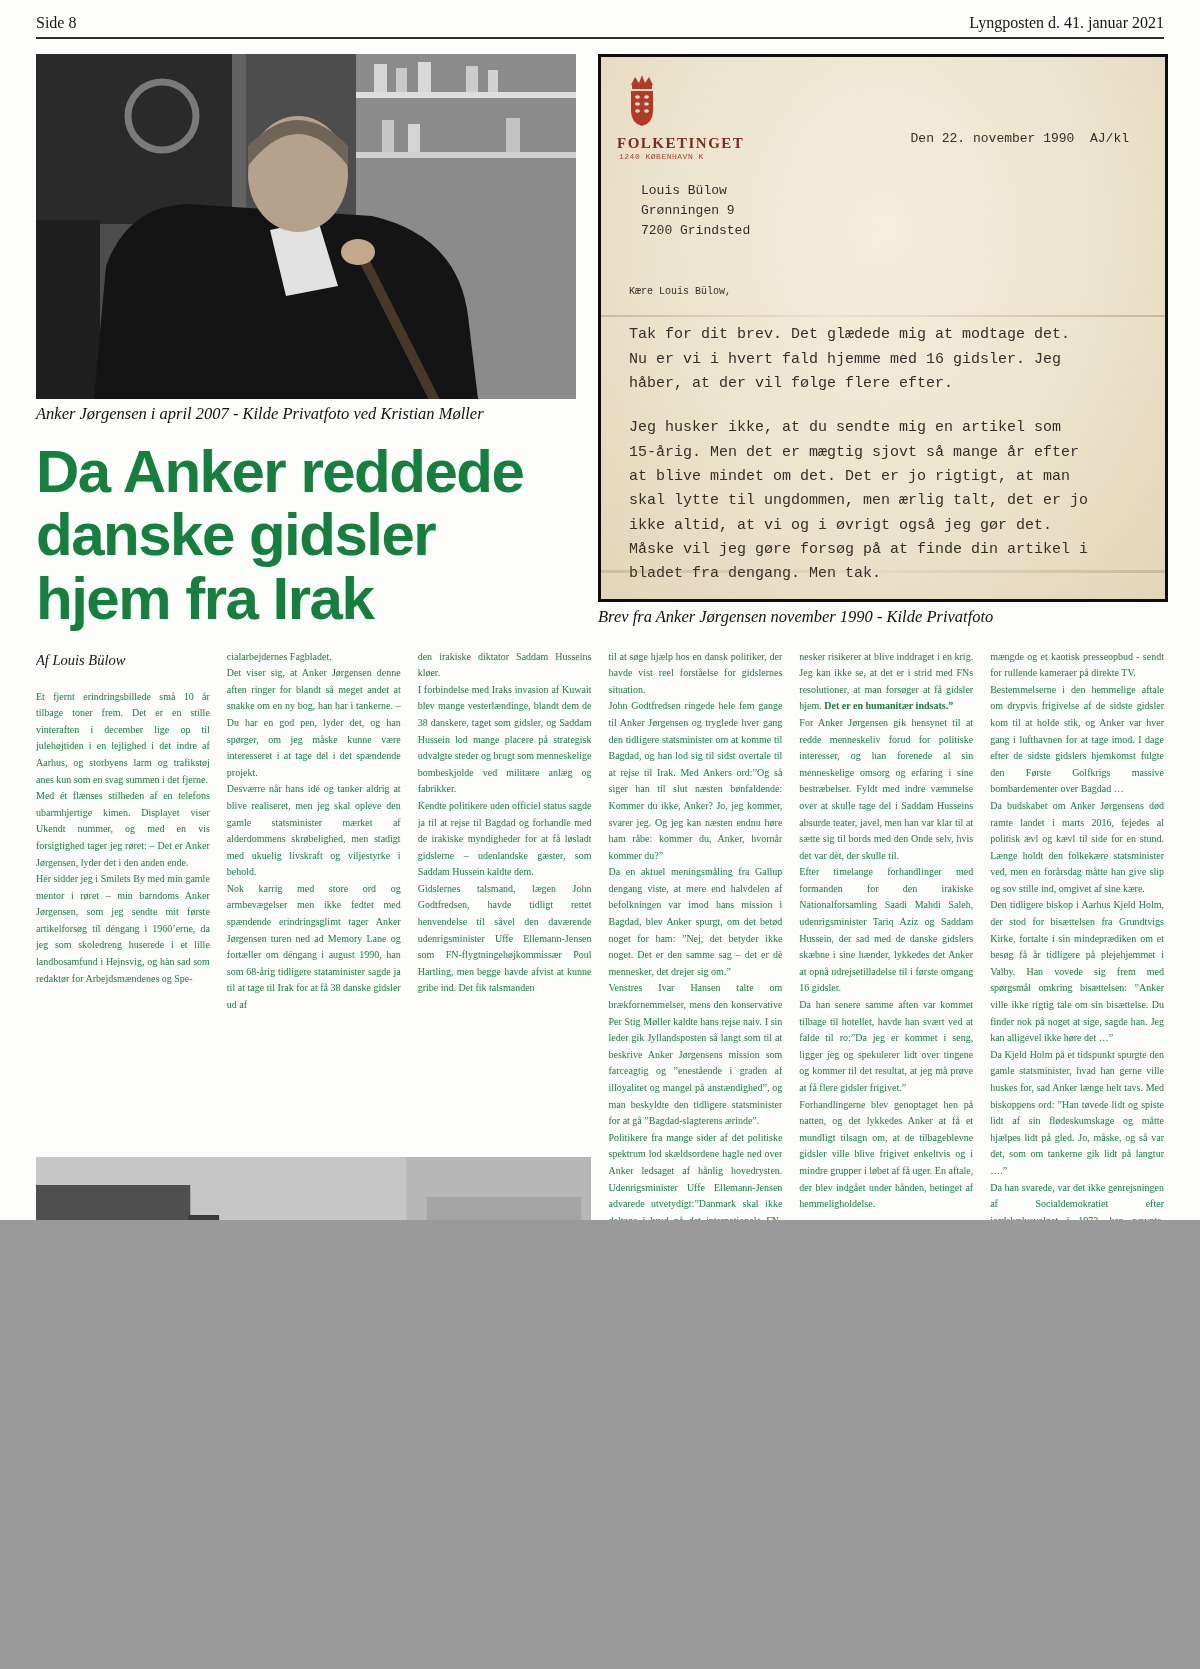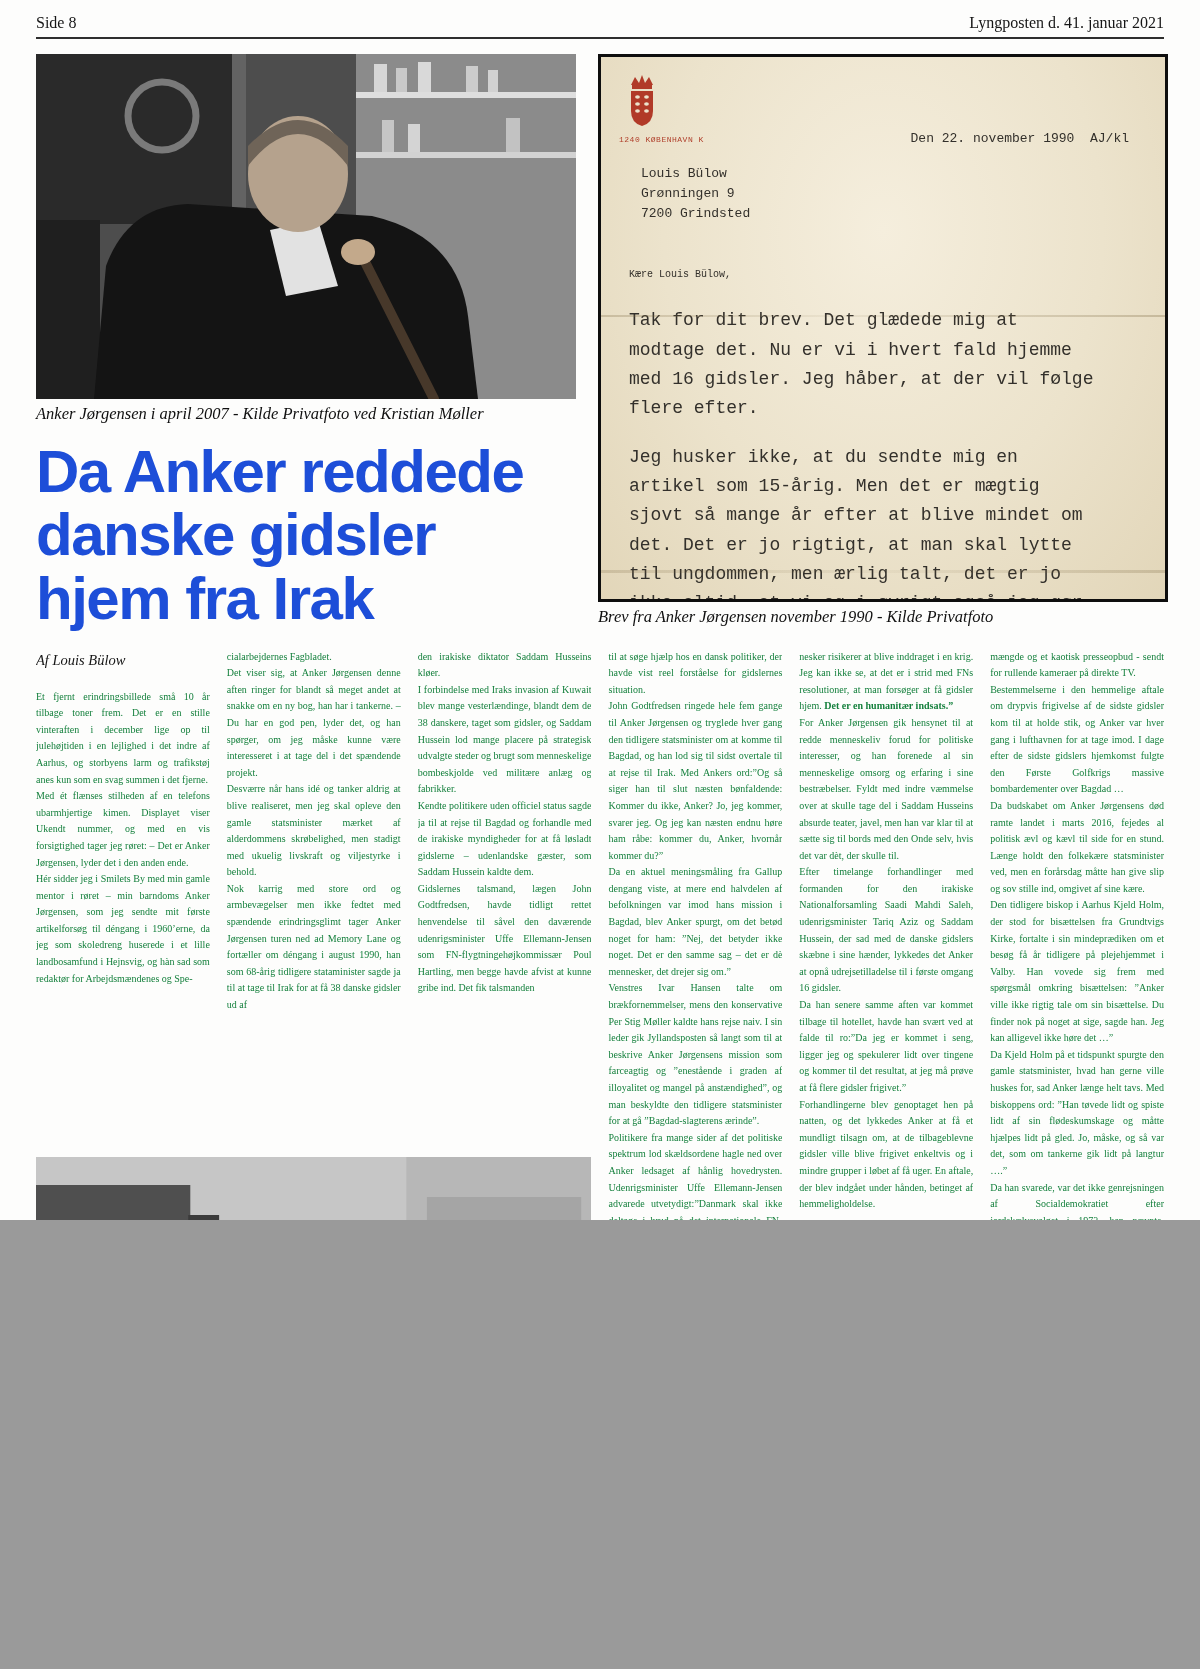--- a/index.html
+++ b/index.html
@@ -11,40 +11,40 @@
   }
   
   .topbar { display:flex; justify-content:space-between; align-items:flex-end;
     font-size:16px; padding-bottom:5px; border-bottom:2px solid #2e2e2e; }
   
   .top { display:grid; grid-template-columns:540px 1fr; column-gap:22px; margin-top:15px; }
   figure { margin:0; }
   .photo-top svg { display:block; width:100%; height:345px; }
   .caption { font-style:italic; font-size:16.5px; margin-top:5px; color:#101010; line-height:1.2; }
   .headline { font-family:"Liberation Sans",sans-serif; font-weight:700; font-size:60px;
-    line-height:1.06; letter-spacing:-1.5px; color:#1d4ed8; margin:16px 0 0; }
+    line-height:1.06; letter-spacing:-1.5px; color:#15803d; margin:16px 0 0; }
   
   .letter-wrap { width:570px; justify-self:end; }
   .letter { position:relative; height:548px; border:3px solid #0e0e0e;
     background: radial-gradient(ellipse at 50% 32%, #f5eedd 0%, var(--paper,#ece3cc) 55%, #e2d6b9 100%);
     padding:8px 34px 8px 0; font-family:"Liberation Mono","DejaVu Sans Mono",monospace;
     color:#33302b; overflow:hidden; }
   .letter::before { content:""; position:absolute; left:0; right:0; top:258px; height:2px;
     background:linear-gradient(90deg, rgba(120,100,60,.28), rgba(120,100,60,.07) 40%, rgba(120,100,60,.3)); }
   .letter::after { content:""; position:absolute; left:0; right:0; bottom:26px; height:3px;
     background:linear-gradient(90deg, rgba(120,100,60,.22), rgba(120,100,60,.05) 50%, rgba(120,100,60,.25)); }
   .crest { margin:8px 0 3px 26px; color:var(--crest-red,#b13a28); width:30px; }
   .org { font-family:"Liberation Serif",serif; font-weight:bold; font-size:15px;
     letter-spacing:1.5px; color:#7d2b1c; margin-left:16px; }
   .org-sub { font-size:8px; color:#b0402c; letter-spacing:.5px; margin-left:18px; }
   .date-line { position:absolute; top:74px; right:36px; font-size:13px; white-space:pre; }
   .recipient { margin:20px 0 0 40px; font-size:13px; }
   .addr-line { margin:0; line-height:1.55; }
   .salutation { margin:45px 0 0 28px; font-size:10px; }
-  .letter-body { margin:26px 34px 7px 28px; font-size:18px; line-height:1.62; }
+  .letter-body { margin:26px 34px 7px 28px; font-size:15px; line-height:1.62; }
   .letter-para { margin:0 0 20px; text-align:left; }
   .closing { margin:0 0 0 28px; font-size:13px; }
   
   .content { margin-top:18px; display:grid; grid-template-columns:repeat(6,1fr);
     column-gap:17px; row-gap:10px; }
   .col {}
   .col-short { grid-row:1; height:470px; overflow:hidden; }
   .col-tall { grid-row:1 / span 2; height:988px; overflow:hidden; }
   .para { font-size:10px; line-height:16.6px; text-align:justify; margin:0; color:#15803d; }
   .para b { font-weight:bold; }
@@ -103,20 +103,21 @@
             <rect x="5" y="12" width="20" height="4" fill="currentColor"></rect>
             <path d="M4 18 H26 V38 Q26 50 15 53 Q4 50 4 38 Z" fill="currentColor"></path>
             <ellipse cx="10.5" cy="24" rx="2.4" ry="1.7" style="fill:var(--paper,#ece3cc)"></ellipse>
             <ellipse cx="19.5" cy="24" rx="2.4" ry="1.7" style="fill:var(--paper,#ece3cc)"></ellipse>
             <ellipse cx="10.5" cy="31" rx="2.4" ry="1.7" style="fill:var(--paper,#ece3cc)"></ellipse>
             <ellipse cx="19.5" cy="31" rx="2.4" ry="1.7" style="fill:var(--paper,#ece3cc)"></ellipse>
             <ellipse cx="10.5" cy="38" rx="2.4" ry="1.7" style="fill:var(--paper,#ece3cc)"></ellipse>
             <ellipse cx="19.5" cy="38" rx="2.4" ry="1.7" style="fill:var(--paper,#ece3cc)"></ellipse>
           </svg>
         </div>
+        <div class="org">FOLKETINGET</div>
         <div class="org-sub">1240 KØBENHAVN K</div>
         <div class="date-line">Den 22. november 1990  AJ/kl</div>
         <div class="recipient">
             <p class="addr-line">Louis Bülow</p>
             <p class="addr-line">Grønningen 9</p>
             <p class="addr-line">7200  Grindsted</p>
           </div>
         <div class="salutation">Kære Louis Bülow,</div>
         <div class="letter-body">
             <p class="letter-para">Tak for dit brev. Det glædede mig at modtage det. Nu er vi i hvert fald hjemme med 16 gidsler. Jeg håber, at der vil følge flere efter.</p>

